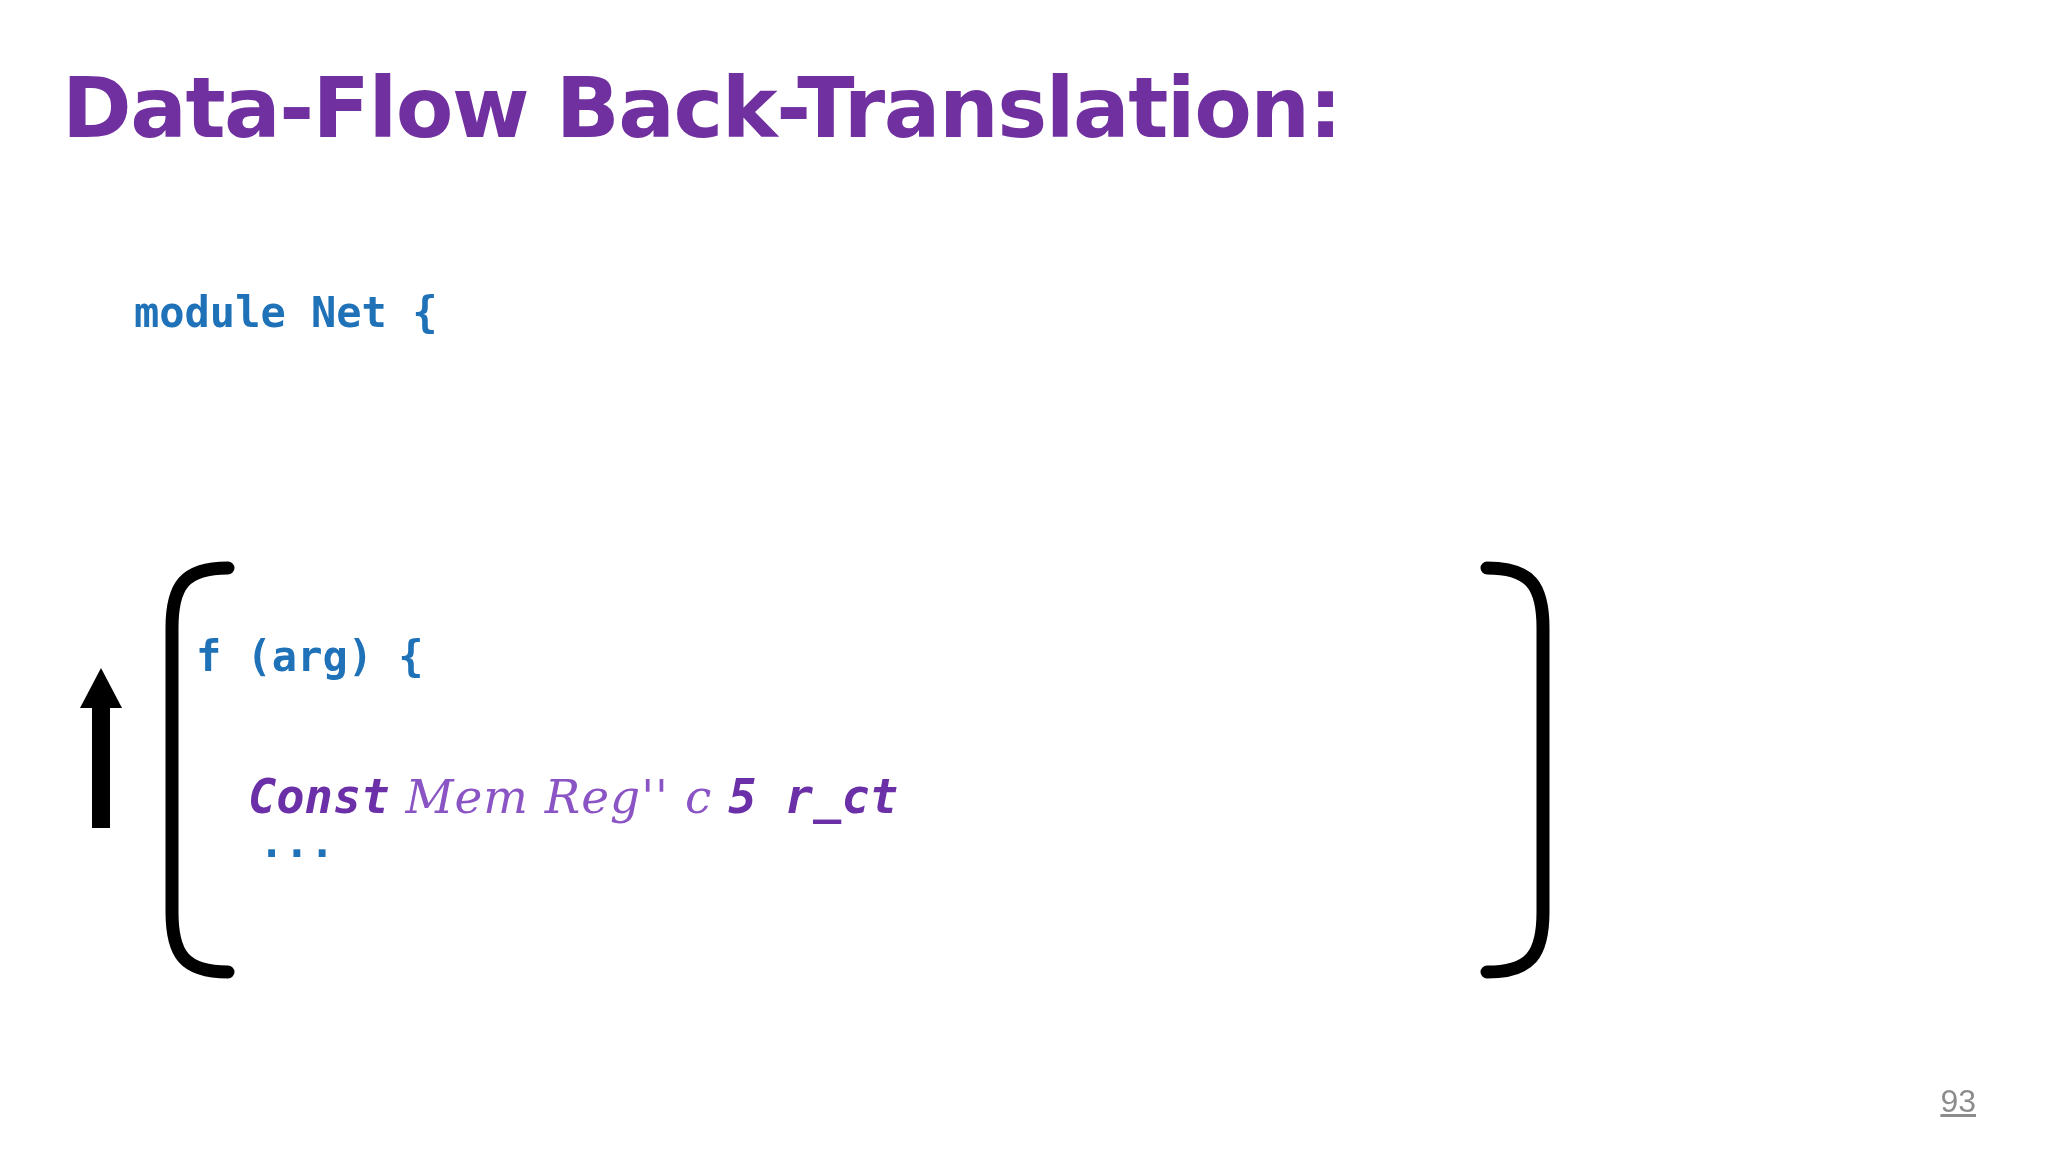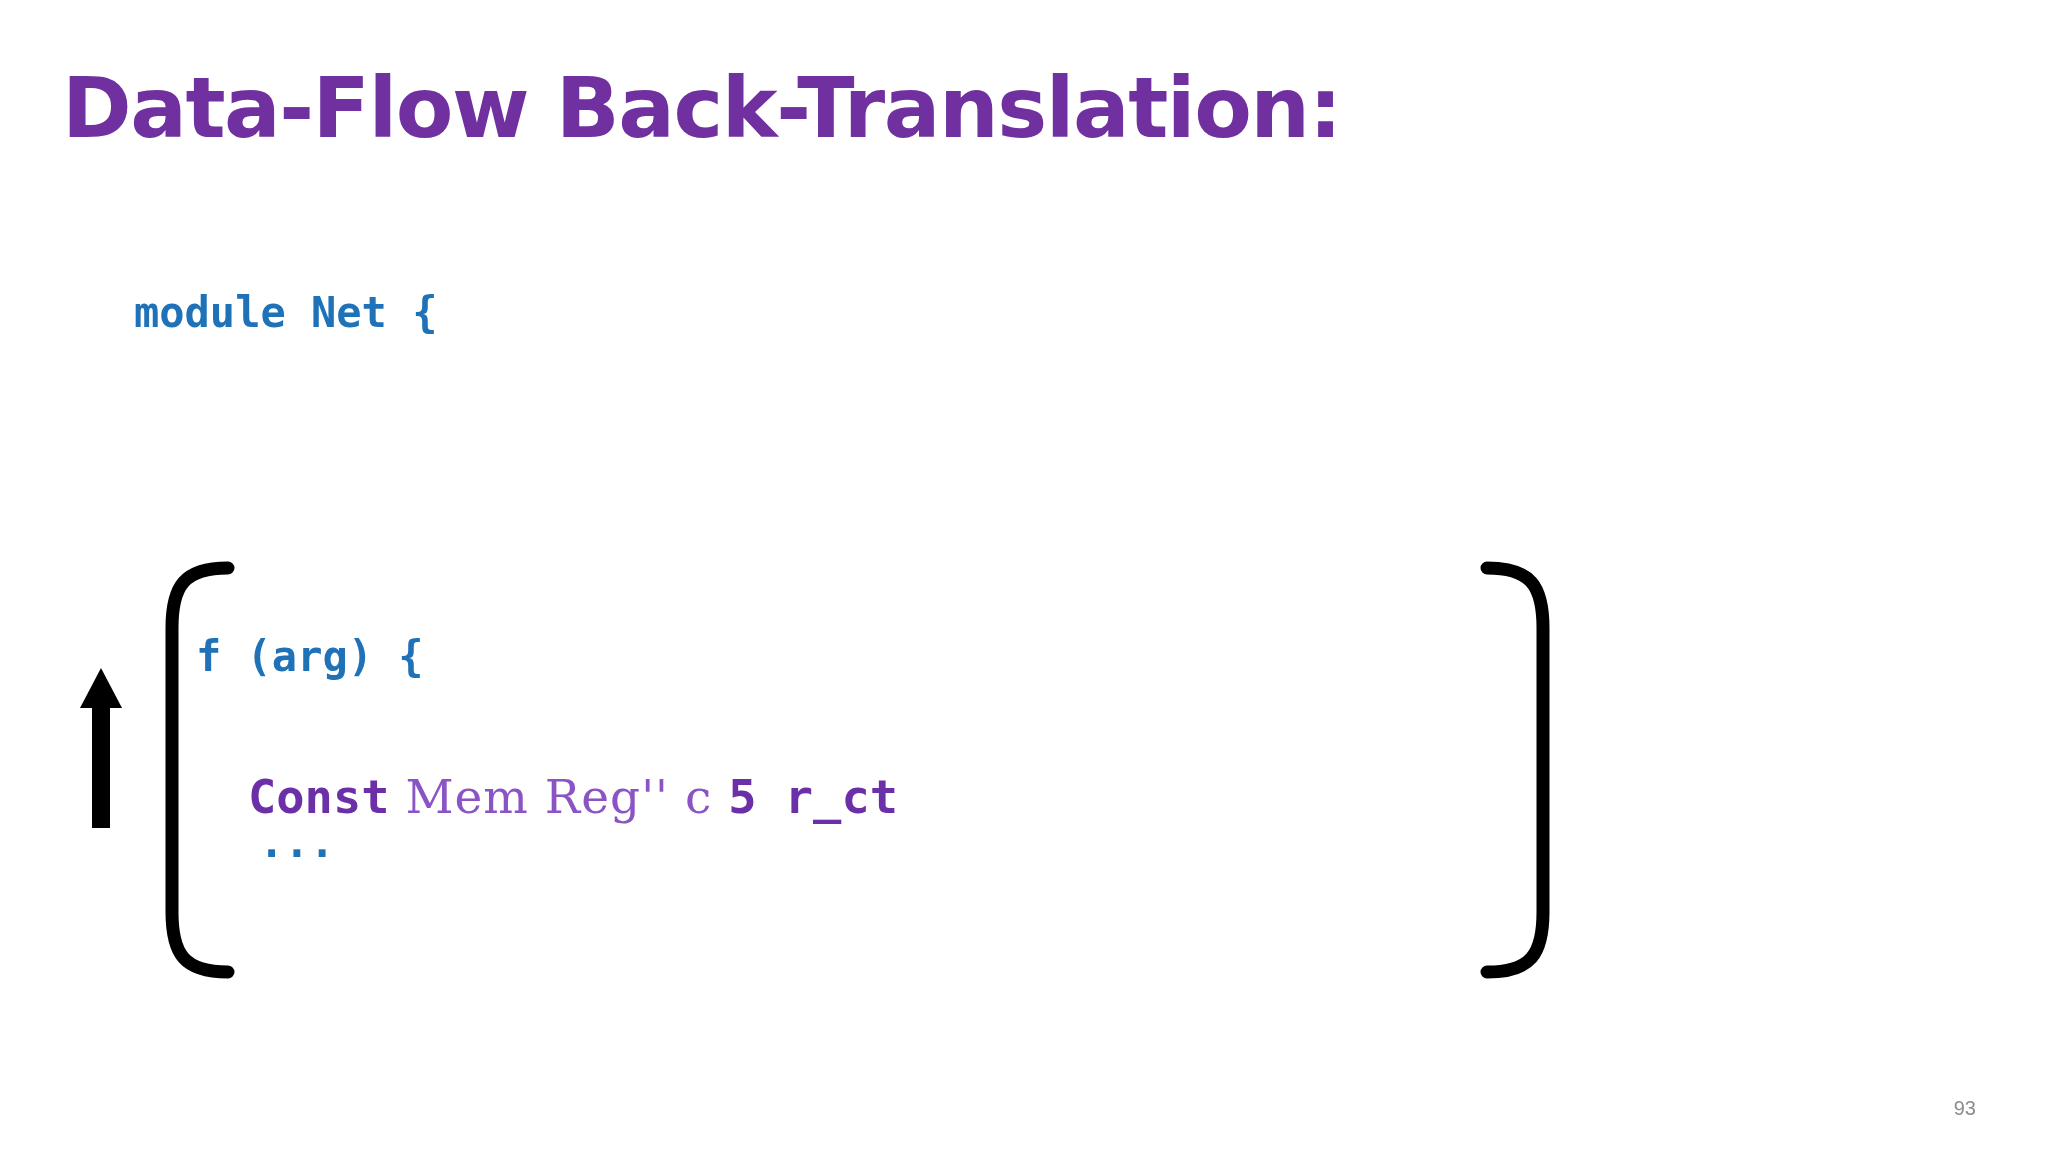--- a/index.html
+++ b/index.html
@@ -66,21 +66,21 @@
   #bracket-right { left: 1325px; }
 
   #instr-lines {
     position: absolute;
     left: 98px;
     top: 17px;
     font-size: 47px;
     line-height: 88px;
     white-space: pre;
   }
-  .instr-line { white-space: pre; }
+  .instr-line { white-space: pre; font-style: italic; }
   .op {
     font-family: "DejaVu Sans Mono", monospace;
     font-weight: bold;
     color: #6B2FA8;
   }
   .state {
     font-family: "DejaVu Serif", serif;
     font-weight: normal;
     color: #8A54C4;
     letter-spacing: 1px;
@@ -99,22 +99,23 @@
     width: 46px;
     height: 160px;
   }
 
   
   #page-number {
     position: absolute;
     right: 72px;
     bottom: 32px;
     font-family: "Liberation Sans", sans-serif;
-    font-size: 20px;
+    font-size: 32px;
     color: #8C8C8C;
+    text-decoration: underline;
   }
 </style>
 </head>
 <body>
 
 <div id="slide-title">Data-Flow Back-Translation:</div>
 
 <div id="source-code">
   <div class="code-line">module Net {</div>
   <div class="code-gap"></div>

